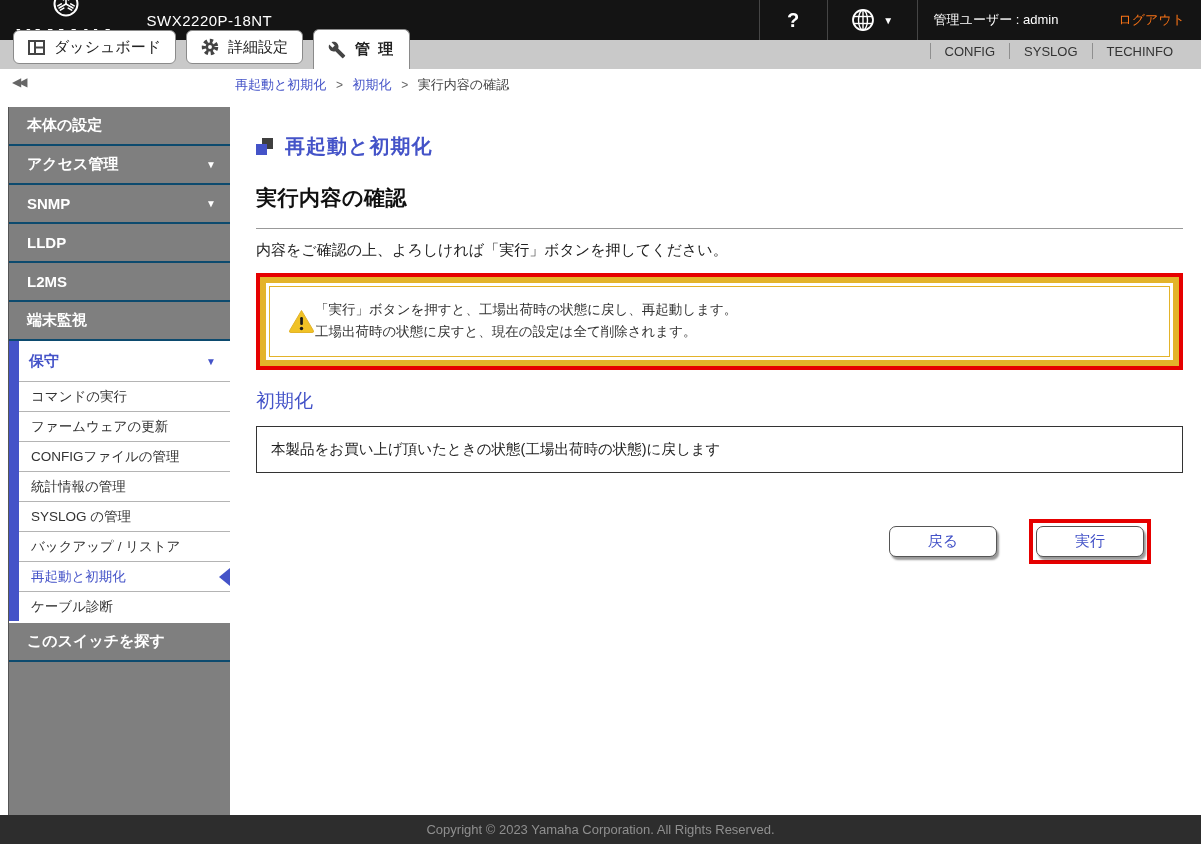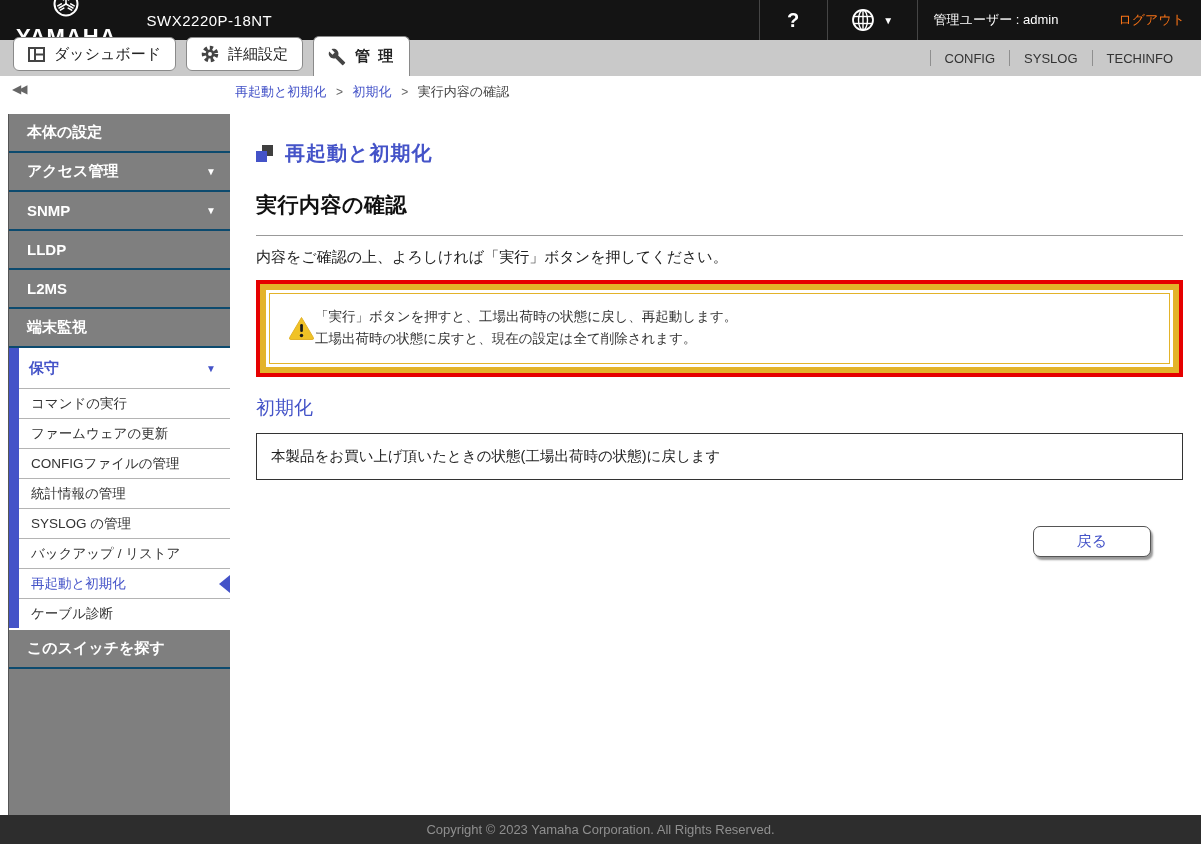--- a/index.html
+++ b/index.html
@@ -28,21 +28,21 @@
   .langbtn { width:90px; gap:8px; }
   .langbtn .caret { font-size:10px; }
   .userarea {
     border-left:1px solid #454545; display:flex; align-items:center;
     gap:20px; padding:0 16px; font-size:13px;
   }
   .logout { color:#f97316; text-decoration:none; cursor:pointer;margin-left:40px; }
 
   
   .tabbar {
-    height:36px; background:#c9c9c9; flex:0 0 auto;
+    height:29px; background:#c9c9c9; flex:0 0 auto;
     display:flex; align-items:flex-end; padding-left:8px; position:relative;
   }
   .tab {
     background:#fff; border:1px solid #8a8a8a; border-radius:6px;
     height:34px; margin:0 5px 5px 5px; padding:0 14px;
     display:flex; align-items:center; gap:9px;
     font-size:15px; color:#222; cursor:pointer;
   }
   .tab.active {
     height:40px; margin-bottom:0; border-radius:6px 6px 0 0;
@@ -122,21 +122,21 @@
   .descbox {
     margin-top:12px; border:1px solid #333; padding:13px 14px;
     font-size:14.5px; color:#222;
   }
 
   .btnrow {
     margin-top:46px; display:flex; justify-content:flex-end;
     align-items:center; gap:32px; padding-right:32px;
   }
   .btn {
-    width:118px; height:31px; background:#fff; border:1px solid #555;
+    width:108px; height:31px; background:#fff; border:1px solid #555;
     border-radius:7px; color:#4453c8; font-size:15px; cursor:pointer;
     box-shadow:2px 3px 2px rgba(0,0,0,.4);
     display:flex; align-items:center; justify-content:center;
     font-family:inherit;
   }
   .annot-btn { padding:3px; }
 
   
   .footer {
     height:29px; background:#2d2d2d; flex:0 0 auto;
@@ -335,20 +335,23 @@
       </div>
 
       <h3 class="subsec">初期化</h3>
 
       <div class="descbox">
         <span>本製品をお買い上げ頂いたときの状態(工場出荷時の状態)に戻します</span>
       </div>
 
       <div class="btnrow">
         <button class="btn">戻る</button>
+        <div class="annot annot-btn">
+          <button class="btn">実行</button>
+        </div>
       </div>
     </main>
   </div>
 
   <footer class="footer">
     <span>Copyright © 2023 Yamaha Corporation. All Rights Reserved.</span>
   </footer>
 </div>
 
 </body></html>

